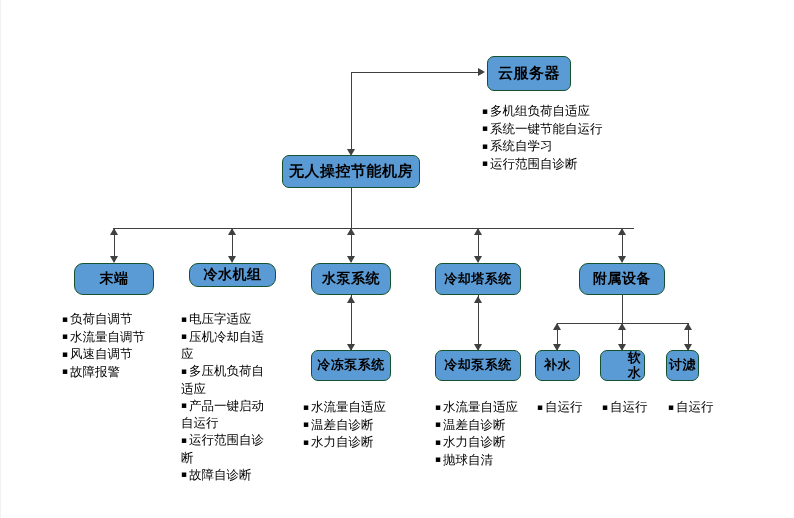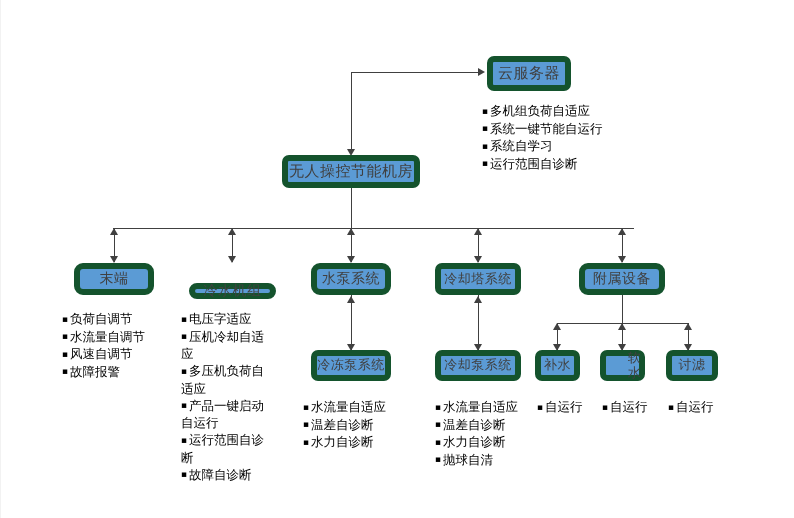--- a/index.html
+++ b/index.html
@@ -16,27 +16,27 @@
     height: 518px;
     background: #ffffff;
     border-left: 1px solid #f2f2f2;
     box-sizing: border-box;
     overflow: hidden;
   }
   .node {
     position: absolute;
     box-sizing: border-box;
     background: #5b9bd5;
-    border: 6px solid #14532d;
+    border: 1px solid #14532d;
     border-radius: 7px;
     display: flex;
     align-items: center;
     justify-content: center;
-    color: #404040;
-    font-weight: normal;
+    color: #000000;
+    font-weight: bold;
     letter-spacing: 0.5px;
     text-align: center;
     line-height: 1.1;
     z-index: 3;
   }
   .node.big   { font-size: 15px; }
   .node.mid   { font-size: 14px; border-radius: 9px; }
   .node.small { font-size: 13px; }
 
   .bullets {
@@ -136,21 +136,21 @@
   <div class="node mid" style="left:73px; top:263px; width:80px; height:32px;">
     <span>末端</span>
   </div>
   <div class="bullets" style="left:61px; top:310px; width:105px;">
     <div>负荷自调节</div>
     <div>水流量自调节</div>
     <div>风速自调节</div>
     <div>故障报警</div>
   </div>
 
-  <div class="node mid" style="left:188px; top:263px; width:87px; height:16px;margin-top:20px;">
+  <div class="node mid" style="left:188px; top:263px; width:87px; height:24px;">
     <span>冷水机组</span>
   </div>
   <div class="bullets" style="left:180px; top:310px; width:92px;">
     <div>电压字适应</div>
     <div>压机冷却自适应</div>
     <div>多压机负荷自适应</div>
     <div>产品一键启动自运行</div>
     <div>运行范围自诊断</div>
     <div>故障自诊断</div>
   </div>
@@ -203,21 +203,21 @@
   <div class="line vline" style="left:687px; top:323px; height:27px;"></div>
   <div class="arrow arrow-up" style="left:683px; top:323px;"></div>
   <div class="arrow arrow-down" style="left:683px; top:344px;"></div>
 
   <div class="node small" style="left:534px; top:350px; width:45px; height:31px;align-items:center;">
     <span>补水</span>
   </div>
   <div class="node small" style="left:599px; top:350px; width:45px; height:31px;padding-left:24px;">
     <span>软水</span>
   </div>
-  <div class="node small" style="left:665px; top:350px; width:52px; height:31px;">
+  <div class="node small" style="left:665px; top:350px; width:33px; height:31px;">
     <span>讨滤</span>
   </div>
 
   <div class="bullets" style="left:536px; top:398px; width:70px;">
     <div>自运行</div>
   </div>
   <div class="bullets" style="left:601px; top:398px; width:70px;">
     <div>自运行</div>
   </div>
   <div class="bullets" style="left:667px; top:398px; width:70px;">

